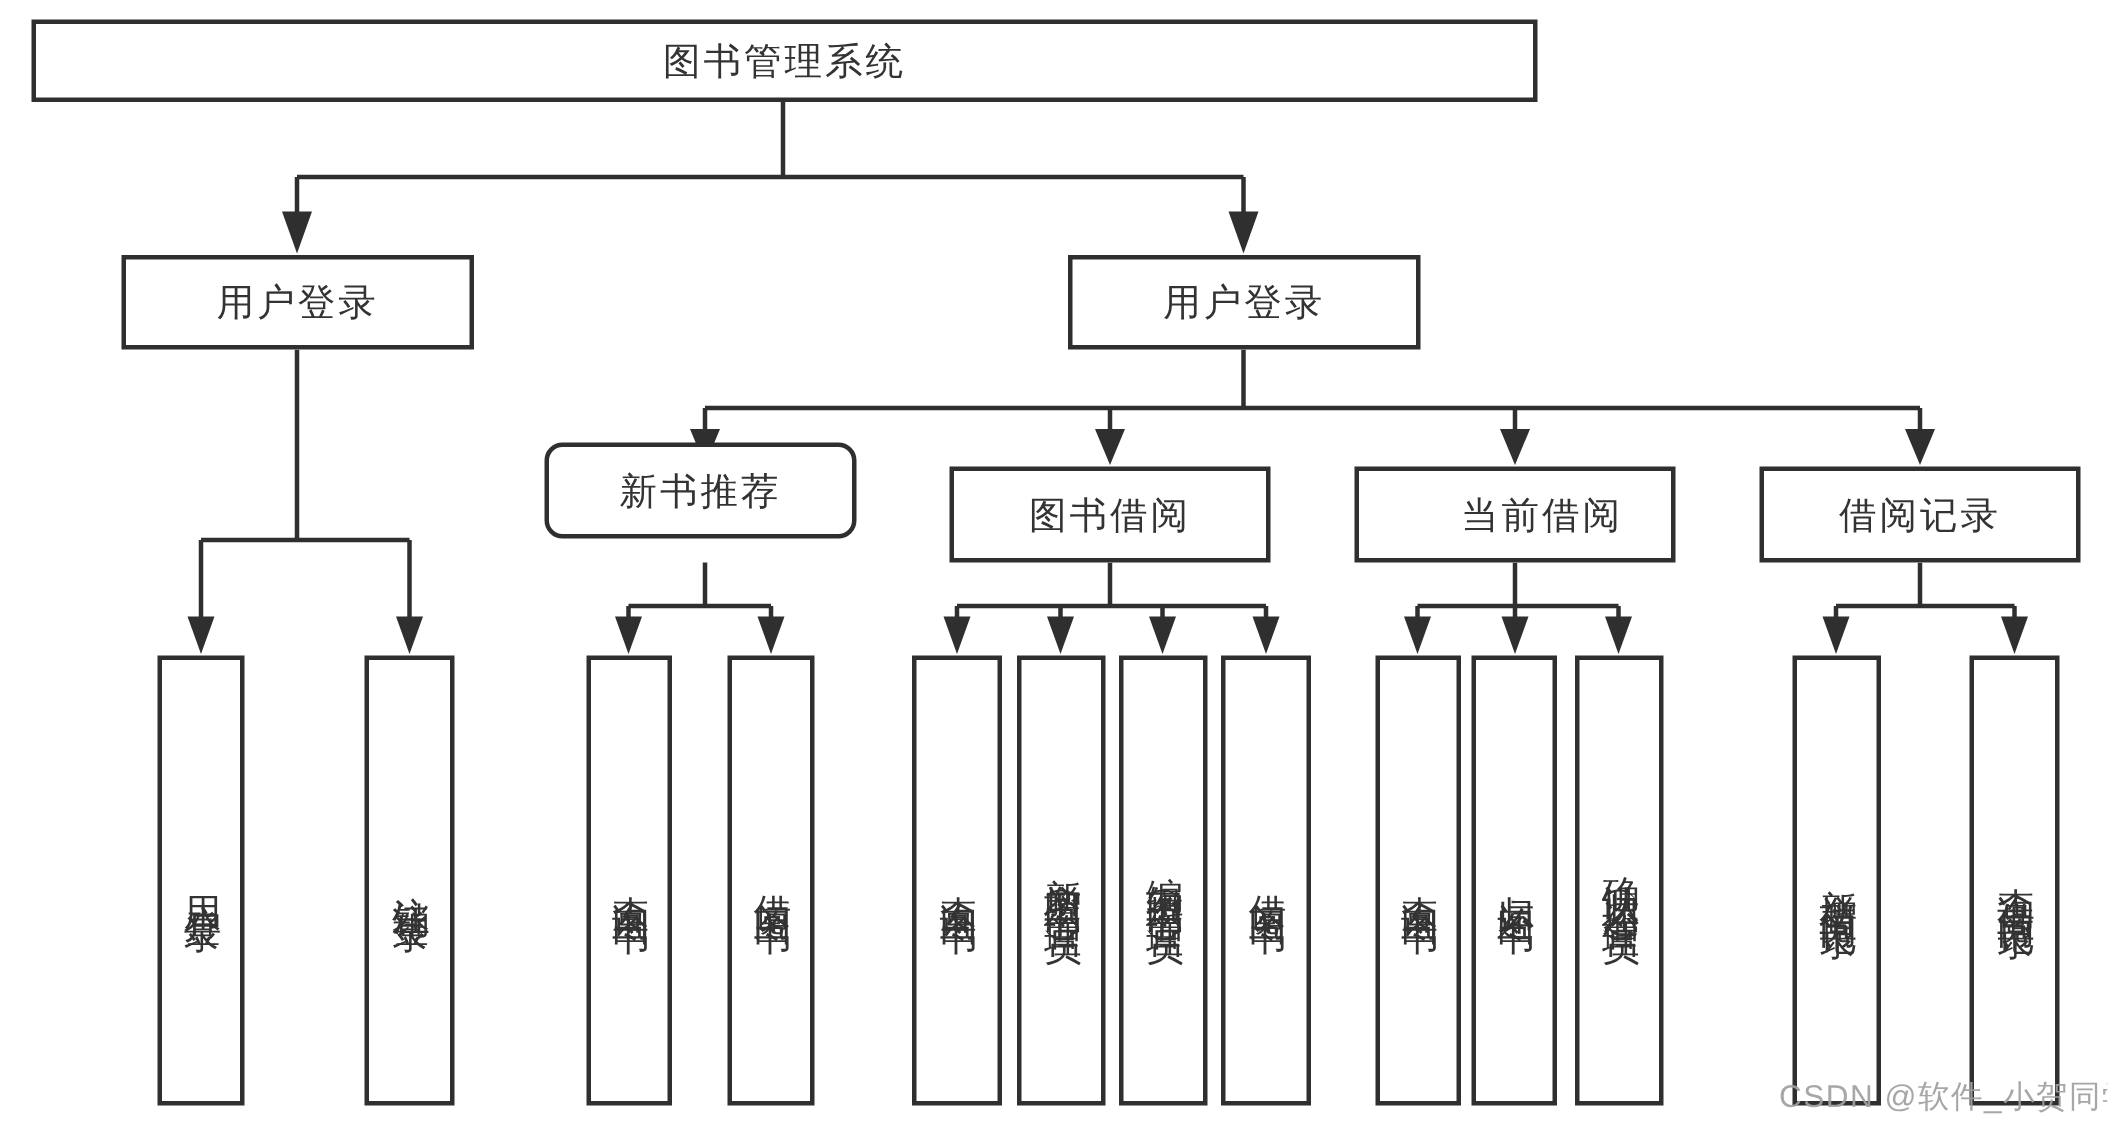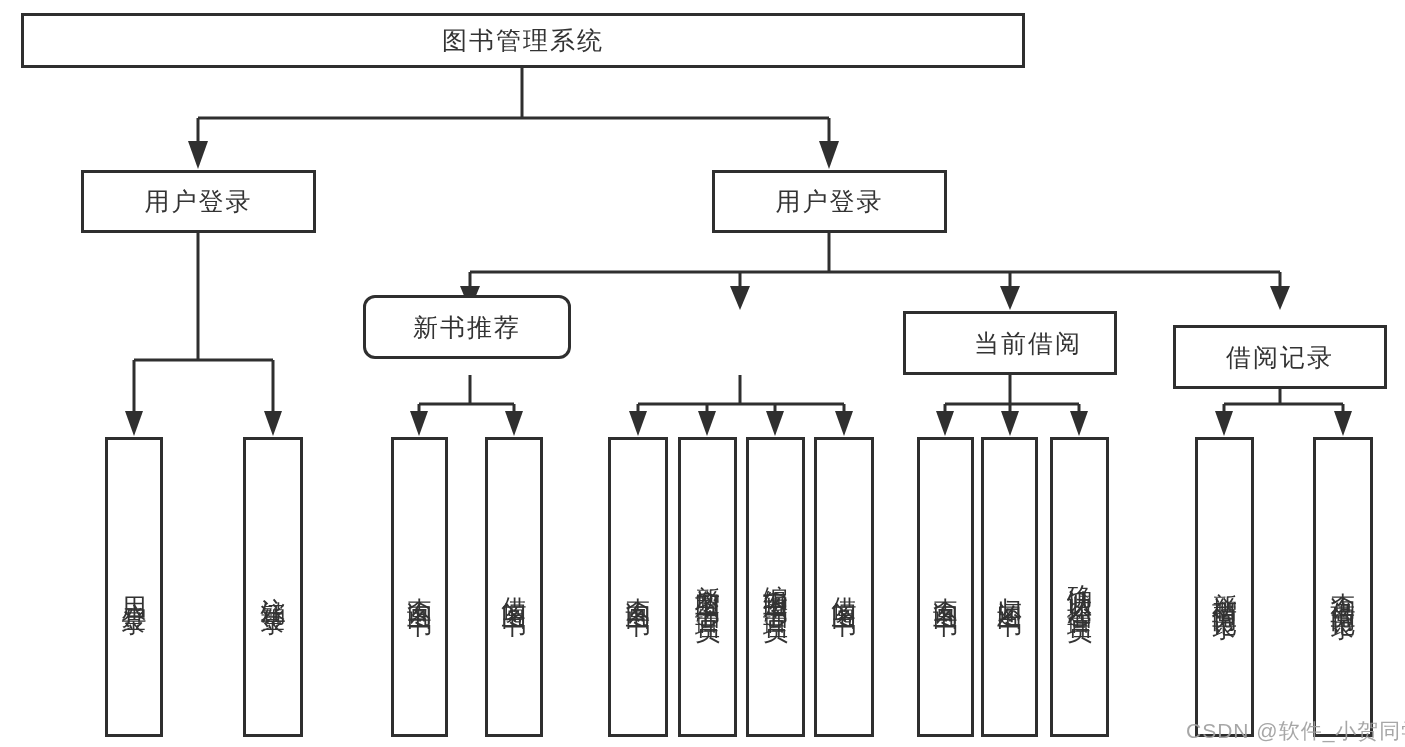--- a/index.html
+++ b/index.html
@@ -134,22 +134,23 @@
       <polygon points="1334,411 1352,411 1343,436" fill="#2f2f2f" stroke="none"></polygon>
     </g>
   </svg>
 
   <div class="node h" style="left:21px; top:13px; width:1004px; height:55px;text-align:right;">图书管理系统</div>
 
   <div class="node h" style="left:81px; top:170px; width:235px; height:63px;">用户登录</div>
   <div class="node h" style="left:712px; top:170px; width:235px; height:63px;">用户登录</div>
 
   <div class="node h" style="left:363px; top:295px; width:208px; height:64px;border-radius:12px;">新书推荐</div>
+  <div class="node h" style="left:633px; top:311px; width:214px; height:64px;">图书借阅</div>
   <div class="node h" style="left:903px; top:311px; width:214px; height:64px;padding-left:36px;">当前借阅</div>
-  <div class="node h" style="left:1173px; top:311px; width:214px; height:64px;margin-top:14px;">借阅记录</div>
+  <div class="node h" style="left:1173px; top:311px; width:214px; height:64px;">借阅记录</div>
 
   <div class="node v" style="left:105px; top:437px; width:58px; height:300px;">用户登录</div>
   <div class="node v" style="left:243px; top:437px; width:60px; height:300px;">注销登录</div>
 
   <div class="node v" style="left:391px; top:437px; width:57px; height:300px;">查询图书</div>
   <div class="node v" style="left:485px; top:437px; width:58px; height:300px;">借阅图书</div>
 
   <div class="node v" style="left:608px; top:437px; width:60px; height:300px;">查询图书</div>
   <div class="node v" style="left:678px; top:437px; width:59px; height:300px;">新增图书（管理员）</div>
   <div class="node v" style="left:746px; top:437px; width:59px; height:300px;">编辑图书（管理员）</div>

